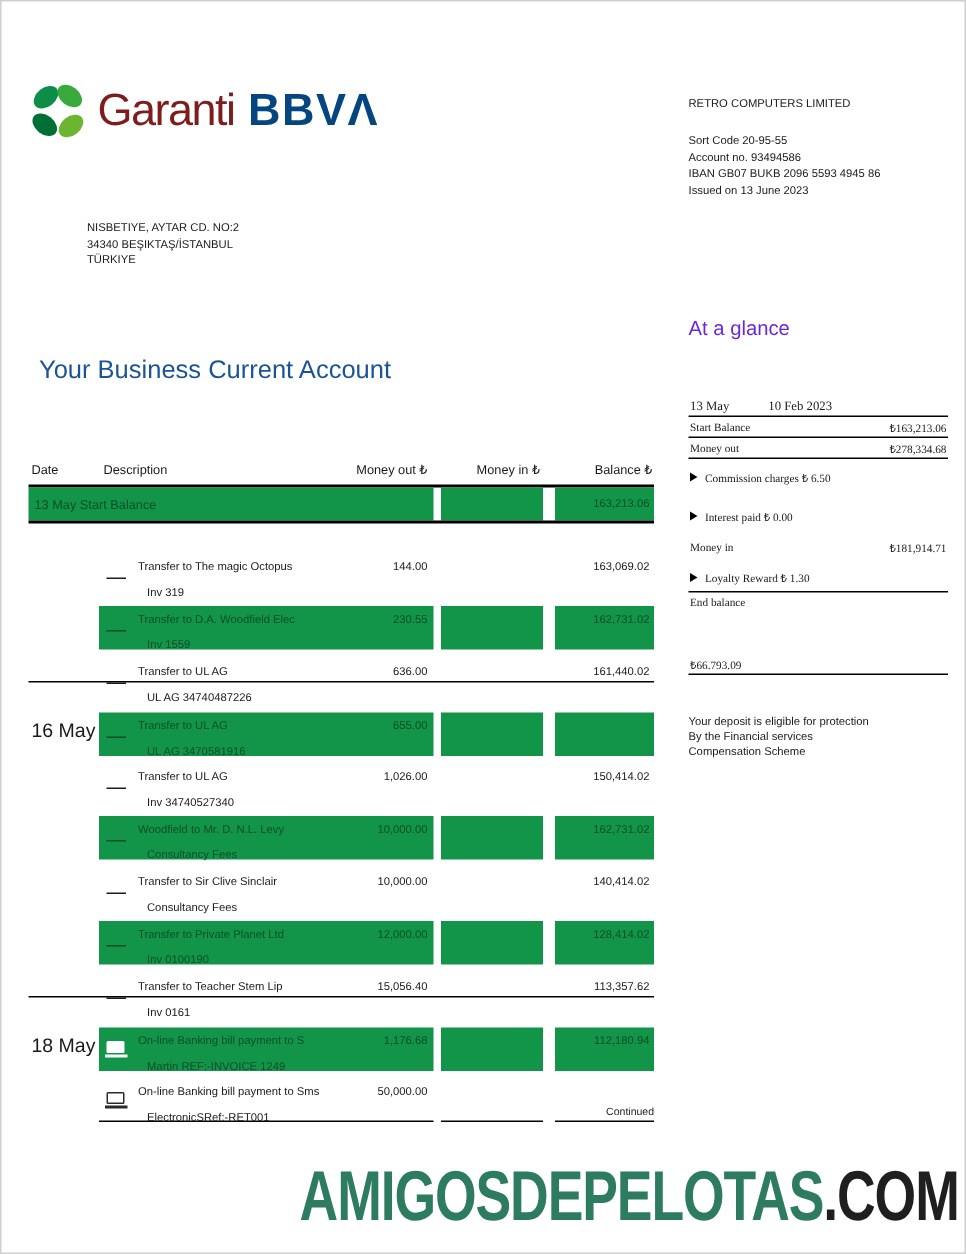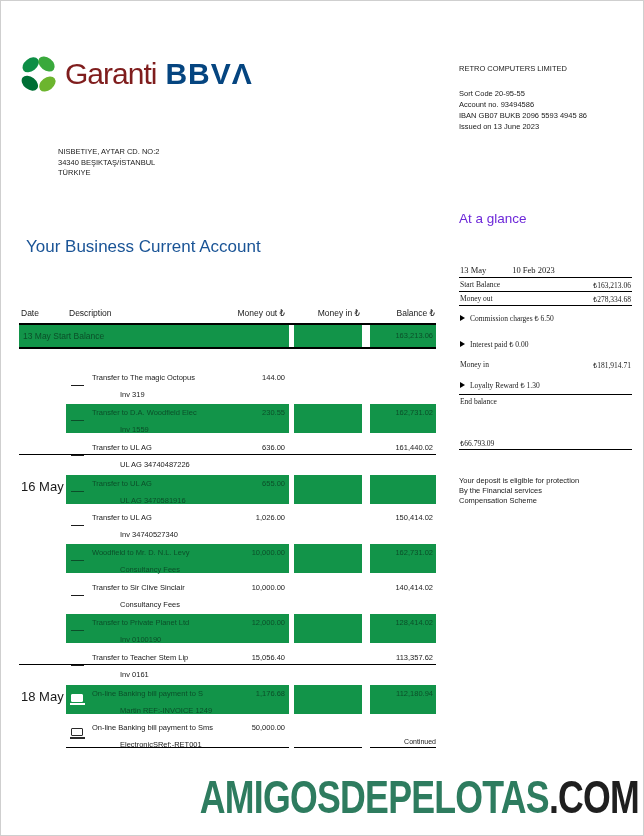--- a/index.html
+++ b/index.html
@@ -60,21 +60,21 @@
   .t-row { position:relative; width:417px; height:35px; }
   .t-row.group-line { border-top:1.5px solid #000; }
   .t-row .cell { position:absolute; top:0; height:29px;margin-top:20px; }
   .cell-date { left:0;  width:47px; font-size:13px; padding:4px 0 0 2px; }
   .cell-desc { left:47px; width:223px; }
   .cell-in   { left:275px; width:68px; }
   .cell-bal  { left:351px; width:66px; }
   .t-row.green .cell-desc, .t-row.green .cell-in, .t-row.green .cell-bal { background:var(--green); color:var(--ongreen); }
   .t-row.last-row .cell-desc, .t-row.last-row .cell-in, .t-row.last-row .cell-bal { border-bottom:1.5px solid #000; }
   .cell-desc .line1 { position:absolute; left:26px; top:4px; white-space:nowrap; }
-  .cell-desc .line2 { position:absolute; left:30px; top:21px; white-space:nowrap;padding-left:24px; }
+  .cell-desc .line2 { position:absolute; left:8px; top:21px; white-space:nowrap;padding-left:24px; }
   .cell-desc .mout  { position:absolute; right:4px; top:4px; }
   .cell-bal .bval   { position:absolute; right:3px; top:4px; }
 
   .dash-icon { position:absolute; left:5px; top:16px; width:13px; border-top:1.3px solid #1c1c1c; }
   .laptop-icon { position:absolute; left:5px; top:9px; width:12px; height:8px; border:1.2px solid #2a2a2a; border-radius:1px; }
   .laptop-icon::after { content:""; position:absolute; left:-2.5px; right:-2.5px; bottom:-3.5px; height:1.6px; background:#2a2a2a; }
   .t-row.green .laptop-icon { background:#fff; border-color:#fff; }
   .t-row.green .laptop-icon::after { background:#fff; }
   .t-row.green .dash-icon { border-top-color:#0b4f29; }
 
@@ -191,20 +191,23 @@
     <div class="rows">
         <div class="t-row">
     <div class="cell cell-date"></div>
     <div class="cell cell-desc">
       <span class="dash-icon"></span>
       <span class="line1">Transfer to The magic Octopus</span>
       <span class="line2">Inv 319</span>
       <span class="mout">144.00</span>
     </div>
     <div class="cell cell-in"></div>
+    <div class="cell cell-bal">
+      <span class="bval">163,069.02</span>
+    </div>
   </div>
         <div class="t-row green">
     <div class="cell cell-date"></div>
     <div class="cell cell-desc">
       <span class="dash-icon"></span>
       <span class="line1">Transfer to D.A. Woodfield Elec</span>
       <span class="line2">Inv 1559</span>
       <span class="mout">230.55</span>
     </div>
     <div class="cell cell-in"></div>

